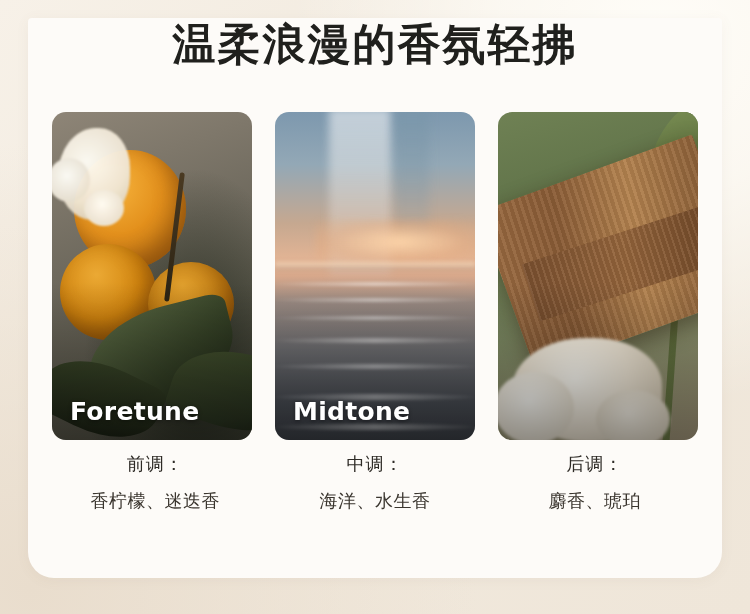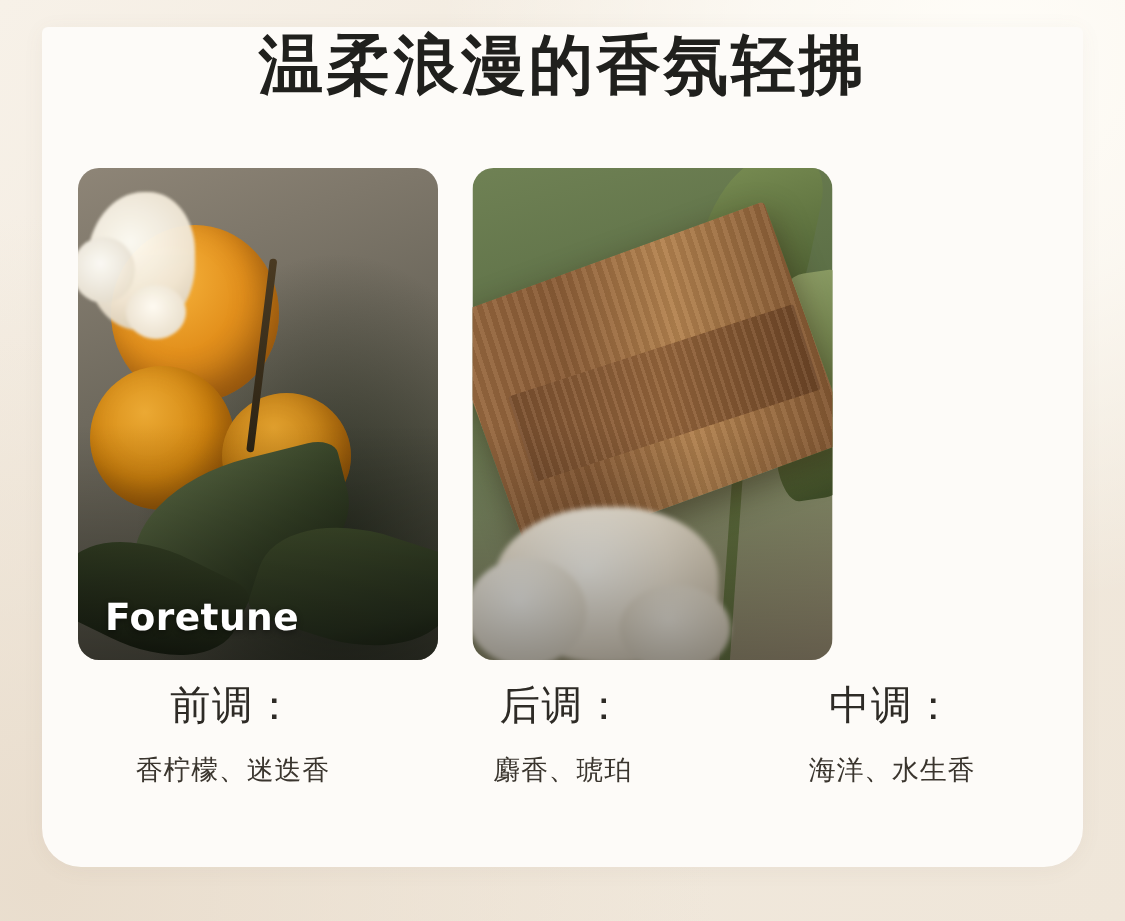--- a/index.html
+++ b/index.html
@@ -221,21 +221,21 @@
     position: absolute;
     left: 52px; top: 452px;
     width: 646px;
     display: flex;
     gap: 13px;
     text-align: center;
   }
   .note-text { width: 240px; }
   .note-text .nt-title {
     font-family: "DejaVu Sans", sans-serif;
-    font-size: 27px;
+    font-size: 18px;
     color: #2e2b26;
     letter-spacing: 1px;
     margin-bottom: 13px;
   }
   .note-text .nt-desc {
     font-family: Liberation Mono, monospace;
     font-size: 18px;
     color: #3a352e;
     letter-spacing: 0.5px;
   }
@@ -260,41 +260,58 @@
         <div class="cit-stem"></div>
         <div class="cit-leaf cit-l1"></div>
         <div class="cit-leaf cit-l2"></div>
         <div class="cit-leaf cit-l3"></div>
         <div class="cit-flower"></div>
       </div>
       <div class="vignette"></div>
       <div class="caption">Foretune</div>
     </div>
 
+    <div class="note-card">
+      <div class="img img-water">
+        <div class="wat-pillar"></div>
+        <div class="wat-pillar2"></div>
+        <div class="wat-sun"></div>
+        <div class="wat-horizon"></div>
+        <div class="ripple" style="top:170px"></div>
+        <div class="ripple" style="top:186px"></div>
+        <div class="ripple" style="top:204px"></div>
+        <div class="ripple" style="top:226px;height:5px"></div>
+        <div class="ripple" style="top:252px;height:5px"></div>
+        <div class="ripple" style="top:282px;height:6px"></div>
+        <div class="ripple" style="top:312px;height:6px"></div>
+      </div>
+      <div class="vignette"></div>
+      <div class="caption">Midtone</div>
+    </div>
 
     <div class="note-card">
       <div class="img img-wood">
         <div class="wd-stalk"></div>
         <div class="wd-leaf wd-l1"></div>
         <div class="wd-leaf wd-l2"></div>
         <div class="wd-plank"></div>
         <div class="wd-plank2"></div>
         <div class="wd-flower"></div>
       </div>
       <div class="vignette"></div>
     </div>
   </div>
 
   <div id="notes-text">
     <div class="note-text">
       <div class="nt-title">前调：</div>
       <div class="nt-desc">香柠檬、迷迭香</div>
     </div>
     <div class="note-text">
+      <div class="nt-title">中调：</div>
+      <div class="nt-desc">海洋、水生香</div>
+    </div>
+    <div class="note-text">
       <div class="nt-title">后调：</div>
       <div class="nt-desc">麝香、琥珀</div>
     </div>
-    <div class="note-text">
-      <div class="nt-title">中调：</div>
-      <div class="nt-desc">海洋、水生香</div>
-    </div>
   </div>
 </div>
 
 </body></html>

